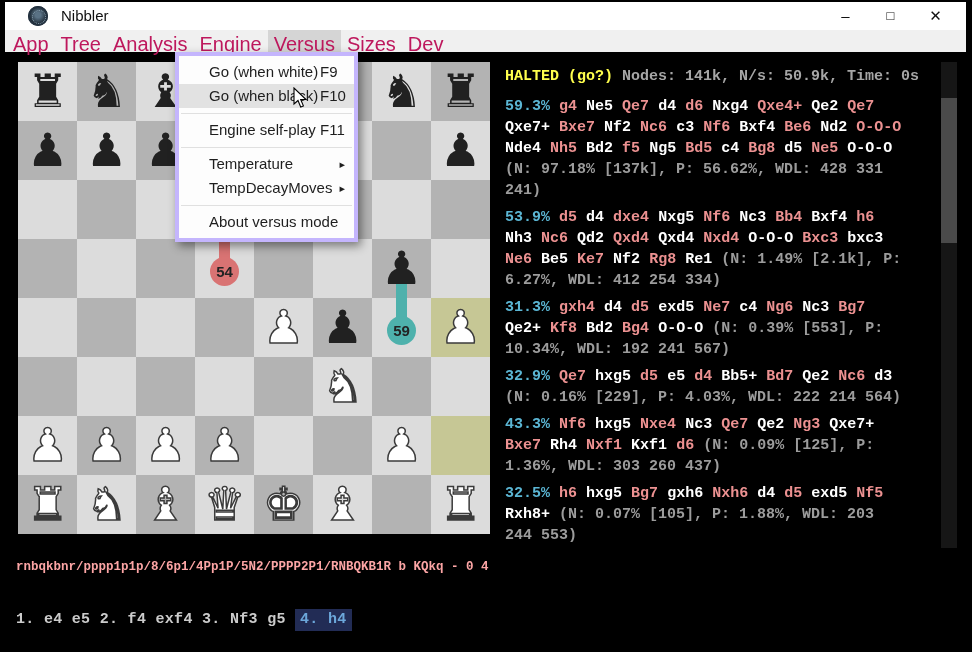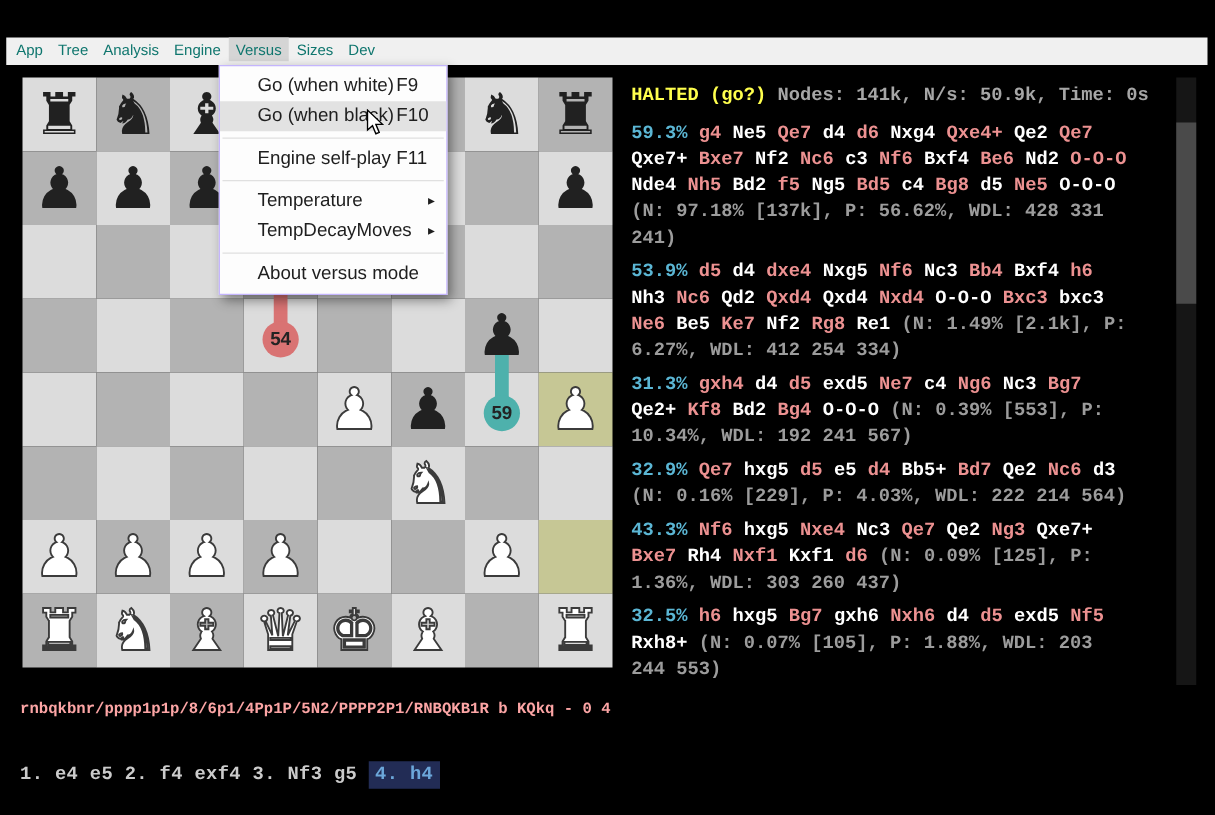--- a/index.html
+++ b/index.html
@@ -13,21 +13,21 @@
     box-shadow:inset 0 0 0 2px #243240; }
   .title-icon:after { content:""; position:absolute; left:4px; top:4px; width:12px; height:12px;
     border-radius:50%; border:1px dotted #8fa8b8; }
   .title-text { position:absolute; left:56px; top:5px; font-size:15px; color:#101010; }
   .win-controls { position:absolute; right:8px; top:0; height:28px; display:flex; }
   .win-btn { width:45px; height:28px; text-align:center; line-height:28px; font-size:15px; color:#111; }
   .win-btn.max { font-size:13px; }
 
   
   .menubar { position:absolute; left:5px; top:30px; width:961px; height:22px; background:#f0f0f0;
-    font-size:12px; color:#0f766e; white-space:nowrap; padding-left:2px; box-sizing:border-box; }
+    font-size:20px; color:#be185d; white-space:nowrap; padding-left:2px; box-sizing:border-box; }
   .menu-item { display:inline-block; padding:3px 6px 2px; }
   .menu-item.active { background:#d5d5d5; }
 
   
   .board { position:absolute; left:18px; top:62px; width:472px; height:472px; }
   .square { position:absolute; width:59px; height:59px; }
   .sq-light { background:#dcdcdc; }
   .sq-dark  { background:#b3b3b3; }
   .sq-hl    { background:#c6c795; }
   .piece { position:relative; z-index:2; display:block; width:59px; height:59px; line-height:58px;
@@ -56,36 +56,45 @@
 
   
   .fen { position:absolute; left:16px; top:559px; white-space:nowrap; color:#fca5a5;
     font:bold 12.5px/16px "Liberation Mono","DejaVu Sans Mono",monospace; }
   .movelist { position:absolute; left:16px; top:610px; white-space:nowrap; color:#cbcbcb;
     font:bold 15px/20px "Liberation Mono","DejaVu Sans Mono",monospace; letter-spacing:0.3px; }
   .selmove { background:#222c55; color:#6ca7da; padding:2px 5px 3px; }
 
   
   .dropdown { position:absolute; left:175px; top:52px; width:183px; z-index:20; background:#fdfdfd;
-    border:1px solid #c4b5fd; box-shadow:3px 4px 9px rgba(0,0,0,0.45); padding:4px 0;
+    border:4px solid #c4b5fd; box-shadow:3px 4px 9px rgba(0,0,0,0.45); padding:4px 0;
     box-sizing:border-box; font-size:15px; color:#1e1e1e;text-decoration:underline; }
   .menu-row { position:relative; height:24px; line-height:24px; }
   .menu-row.hl { background:#e2e2e2; }
   .menu-row .lbl { position:absolute; left:30px; }
   .menu-row .sc  { position:absolute; left:141px; }
   .menu-row .arr { position:absolute; right:9px; font-size:11px; }
   .menu-sep { height:1px; background:#e0e0e0; margin:5px 2px 4px; }
 
   .cursor { position:absolute; z-index:30; }
 </style>
 </head>
 <body>
 
 <div id="app">
 
+  <div class="titlebar">
+    <div class="title-icon"></div>
+    <div class="title-text">Nibbler</div>
+    <div class="win-controls">
+      <div class="win-btn">–</div>
+      <div class="win-btn max">□</div>
+      <div class="win-btn">✕</div>
+    </div>
+  </div>
 
   <div class="menubar" id="menubar"><span class="menu-item">App</span><span class="menu-item">Tree</span><span class="menu-item">Analysis</span><span class="menu-item">Engine</span><span class="menu-item active">Versus</span><span class="menu-item">Sizes</span><span class="menu-item">Dev</span></div>
 
   <div class="board" id="board">
       <div class="square sq-light" style="left: 0px; top: 0px;">
         <span class="piece bp">♜</span>
       </div>
       <div class="square sq-dark" style="left: 59px; top: 0px;">
         <span class="piece bp">♞</span>
       </div>

